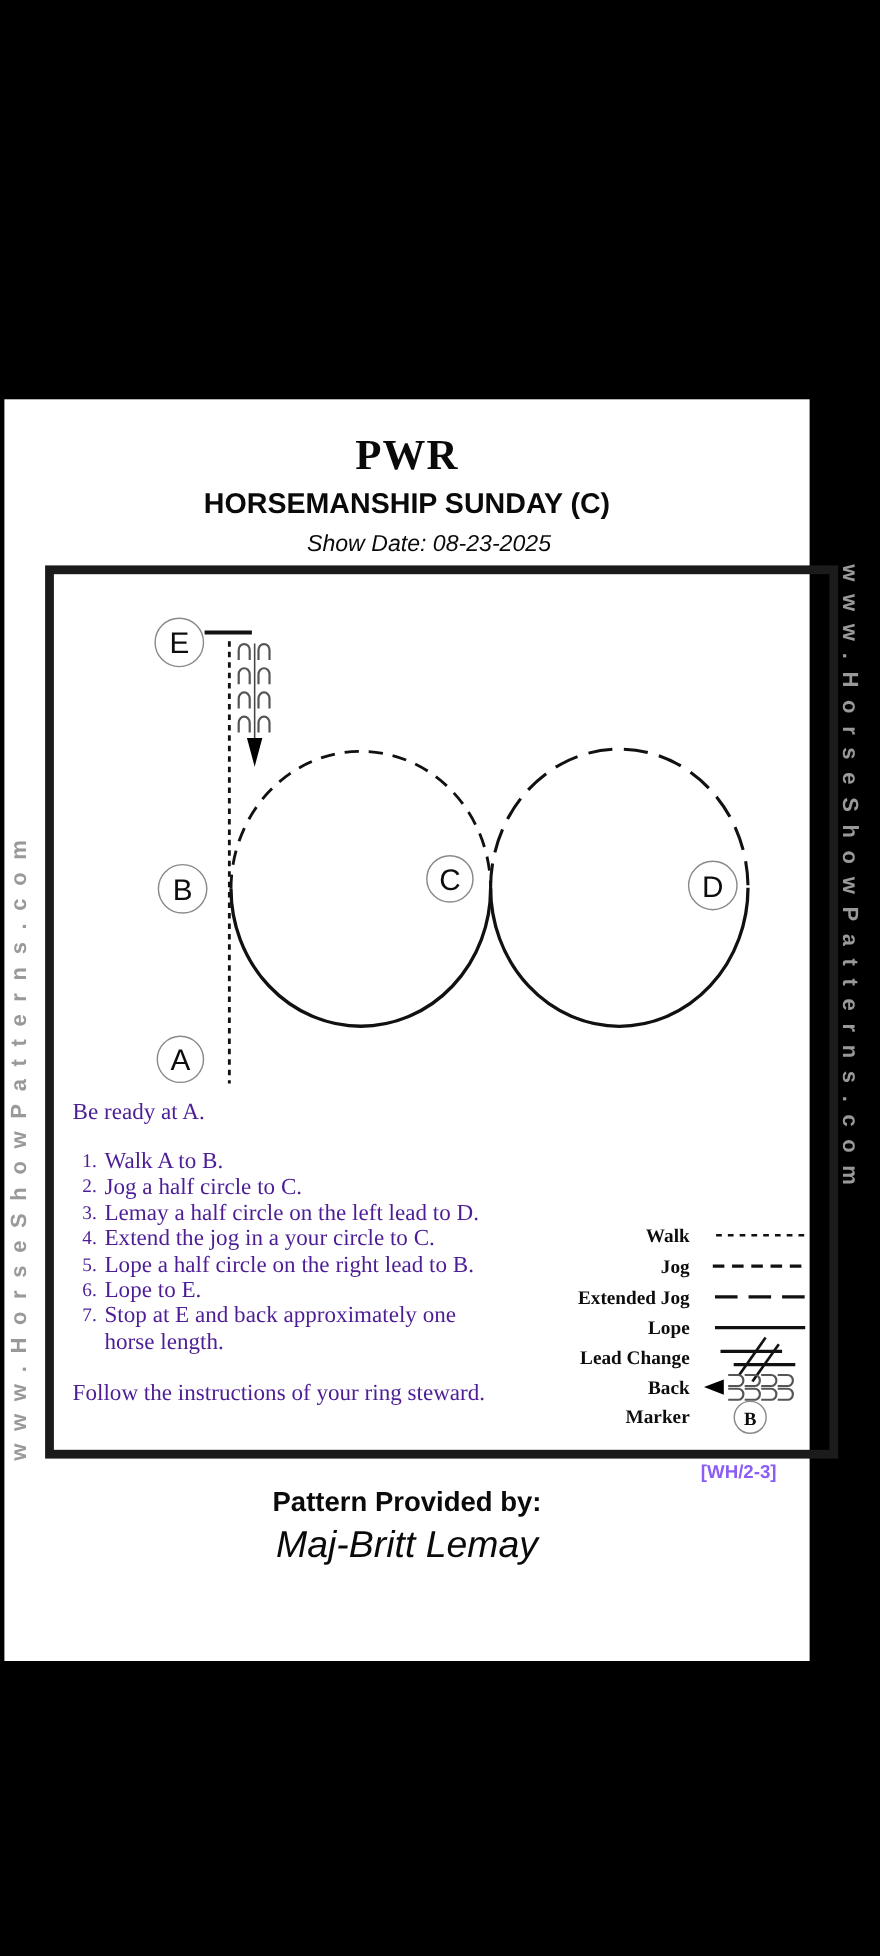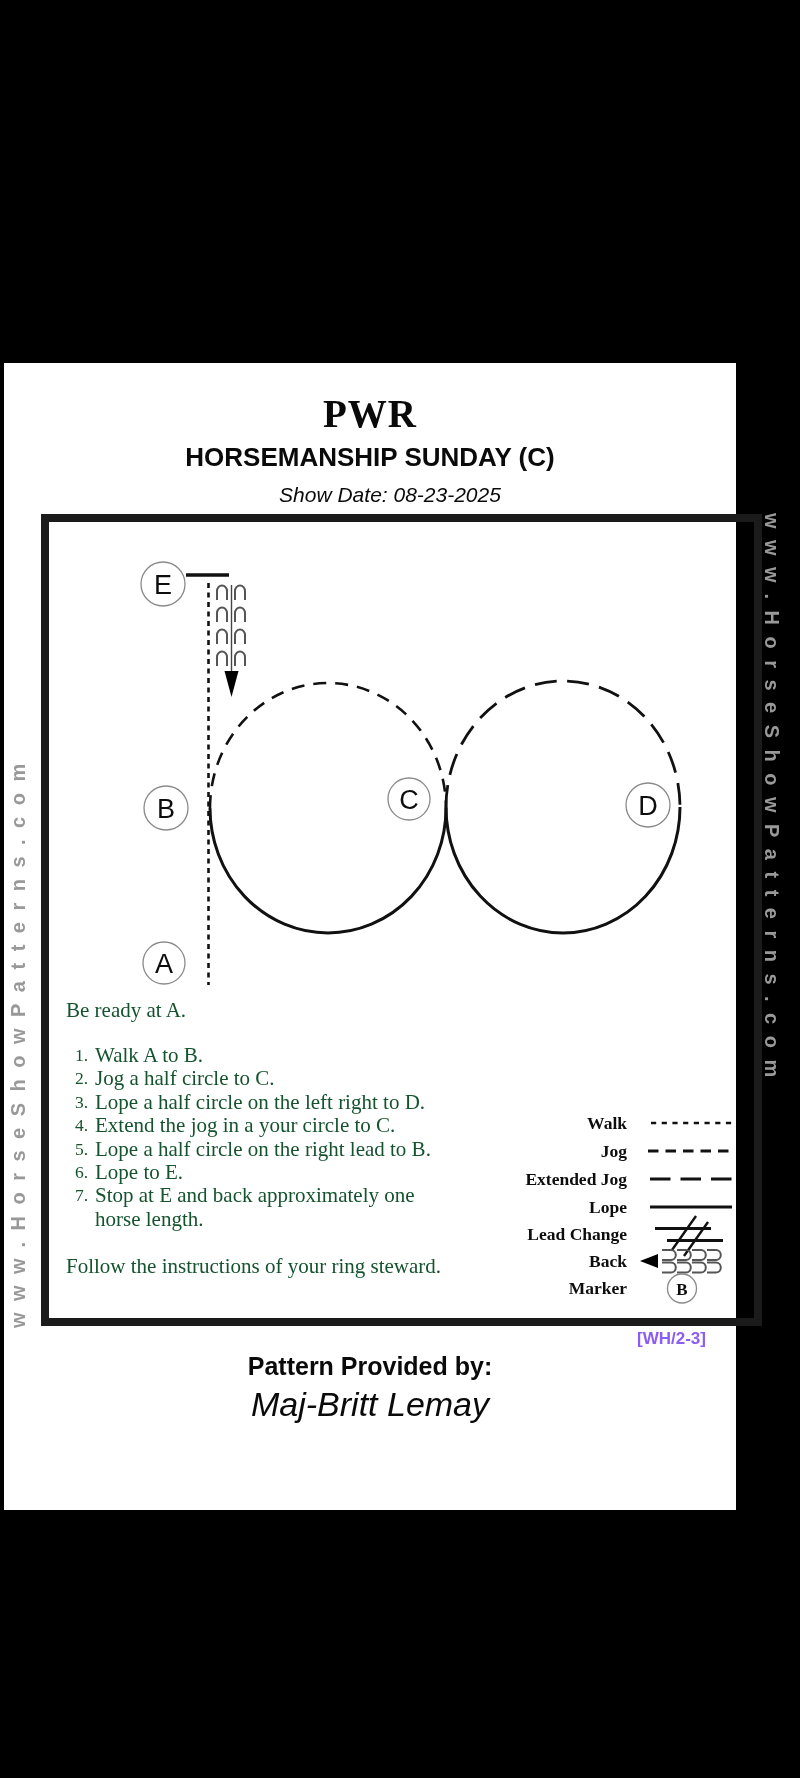--- a/index.html
+++ b/index.html
@@ -8,21 +8,21 @@
   .page{position:absolute;left:4px;top:363px;width:732px;height:1147px;background:#fff;}
   .ttl{position:absolute;left:0;width:100%;text-align:center;color:#0a0a0a;white-space:nowrap;}
   .t-main{top:28px;font-family:"Liberation Serif",serif;font-weight:bold;font-size:39px;letter-spacing:1px;}
   .t-sub{top:79px;font-weight:bold;font-size:26px;}
   .t-date{top:120px;font-style:italic;font-size:21px;margin-left:20px;}
   svg.overlay{position:absolute;left:0;top:0;}
   .wm{position:absolute;color:#999;font-weight:bold;font-size:20px;letter-spacing:11.5px;
       writing-mode:vertical-rl;white-space:nowrap;line-height:1;}
   .wm-left{left:4px;top:153px;height:812px;transform:rotate(180deg);}
   .wm-right{left:758px;top:150px;height:812px;}
-  .instr{position:absolute;left:62px;color:#14532d;
+  .instr{position:absolute;left:62px;color:#4c1d95;
          font-family:"Liberation Serif",serif;font-size:21px;line-height:23.4px;}
   .ready{top:636px;}
   .steps{top:681px;width:384px;}
   .step{display:flex;}
   .step .num{flex:0 0 22px;text-align:right;margin-right:7px;font-size:17.5px;}
   .step .txt{flex:1;}
   .follow{top:892px;}
   .code{position:absolute;right:30px;top:966px;font-weight:bold;font-size:17px;color:#8b5cf6;}
   .provided{top:989px;font-weight:bold;font-size:25px;}
   .provname{top:1022px;font-style:italic;font-size:34px;}
@@ -137,21 +137,21 @@
     <div class="step">
       <span class="num">1.</span>
       <span class="txt">Walk A to B.</span>
     </div>
     <div class="step">
       <span class="num">2.</span>
       <span class="txt">Jog a half circle to C.</span>
     </div>
     <div class="step">
       <span class="num">3.</span>
-      <span class="txt">Lope a half circle on the left right to D.</span>
+      <span class="txt">Lemay a half circle on the left lead to D.</span>
     </div>
     <div class="step">
       <span class="num">4.</span>
       <span class="txt">Extend the jog in a your circle to C.</span>
     </div>
     <div class="step">
       <span class="num">5.</span>
       <span class="txt">Lope a half circle on the right lead to B.</span>
     </div>
     <div class="step">

